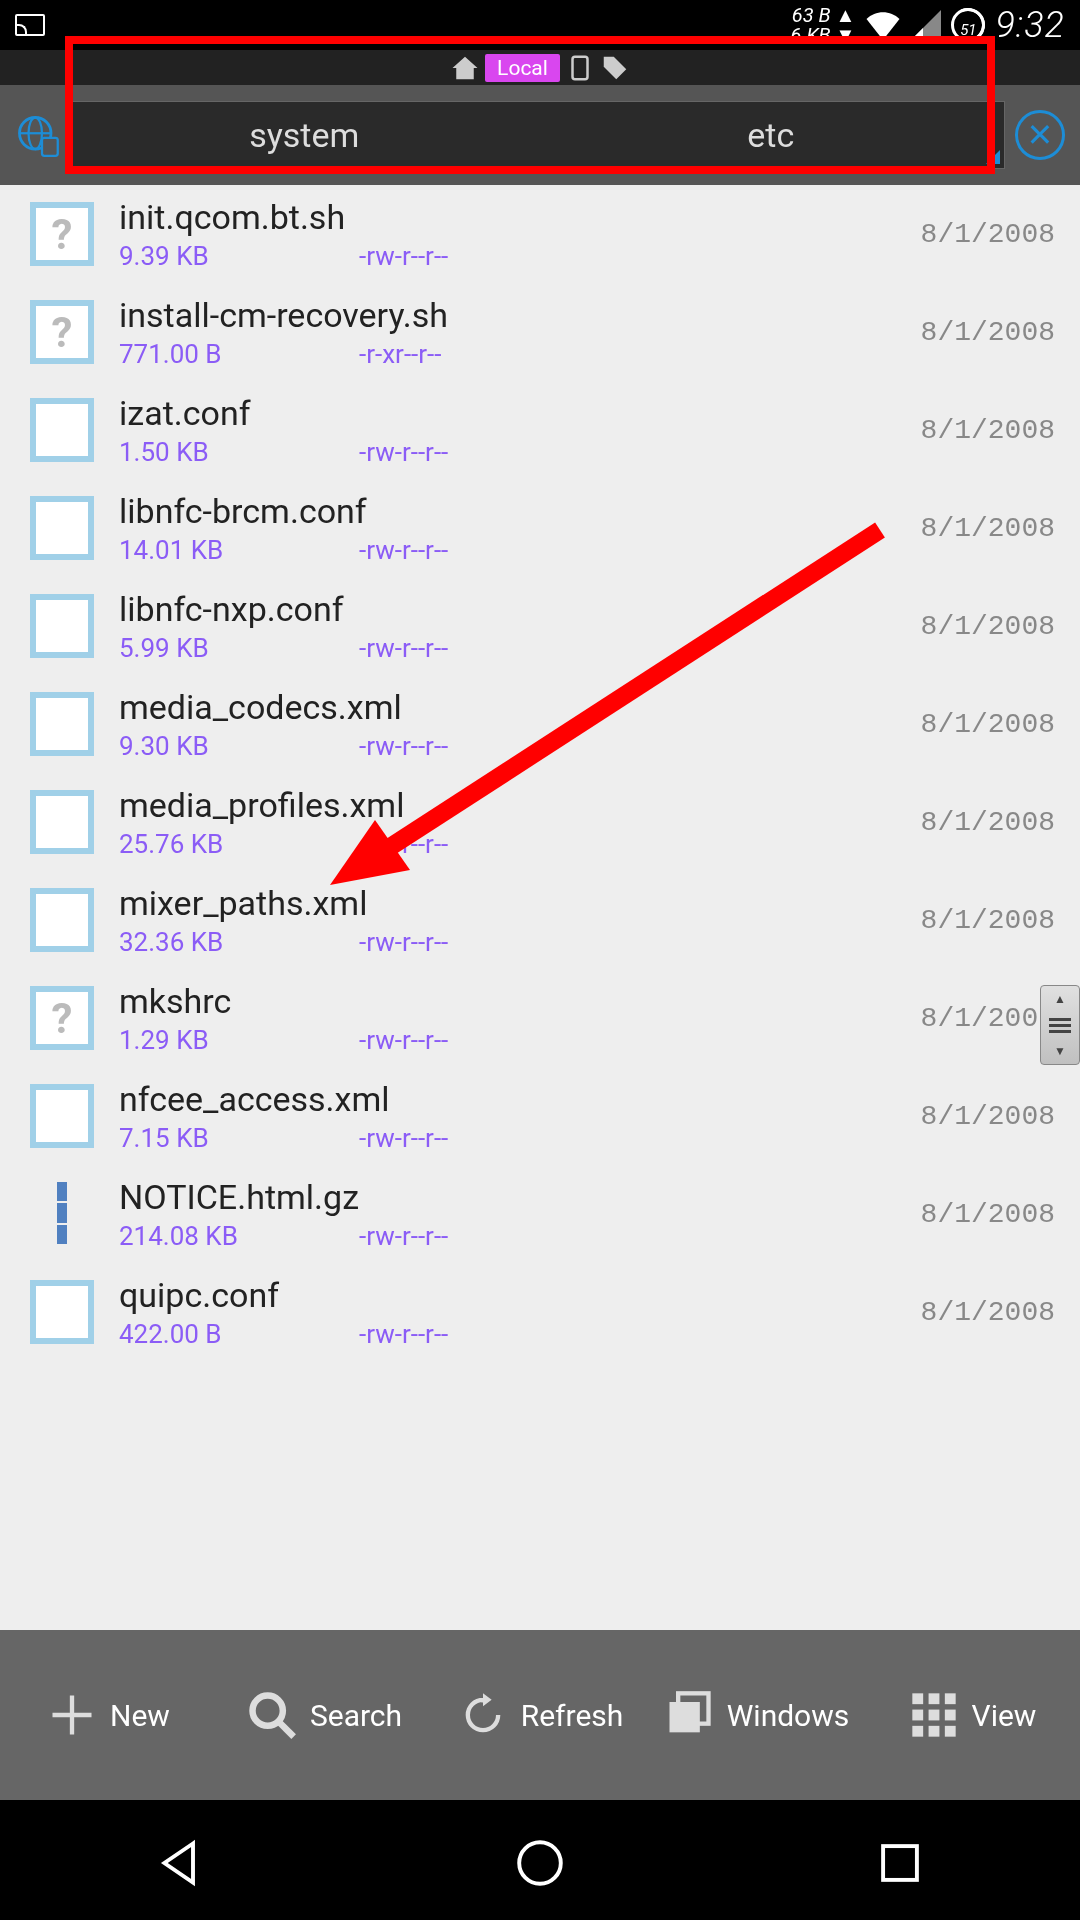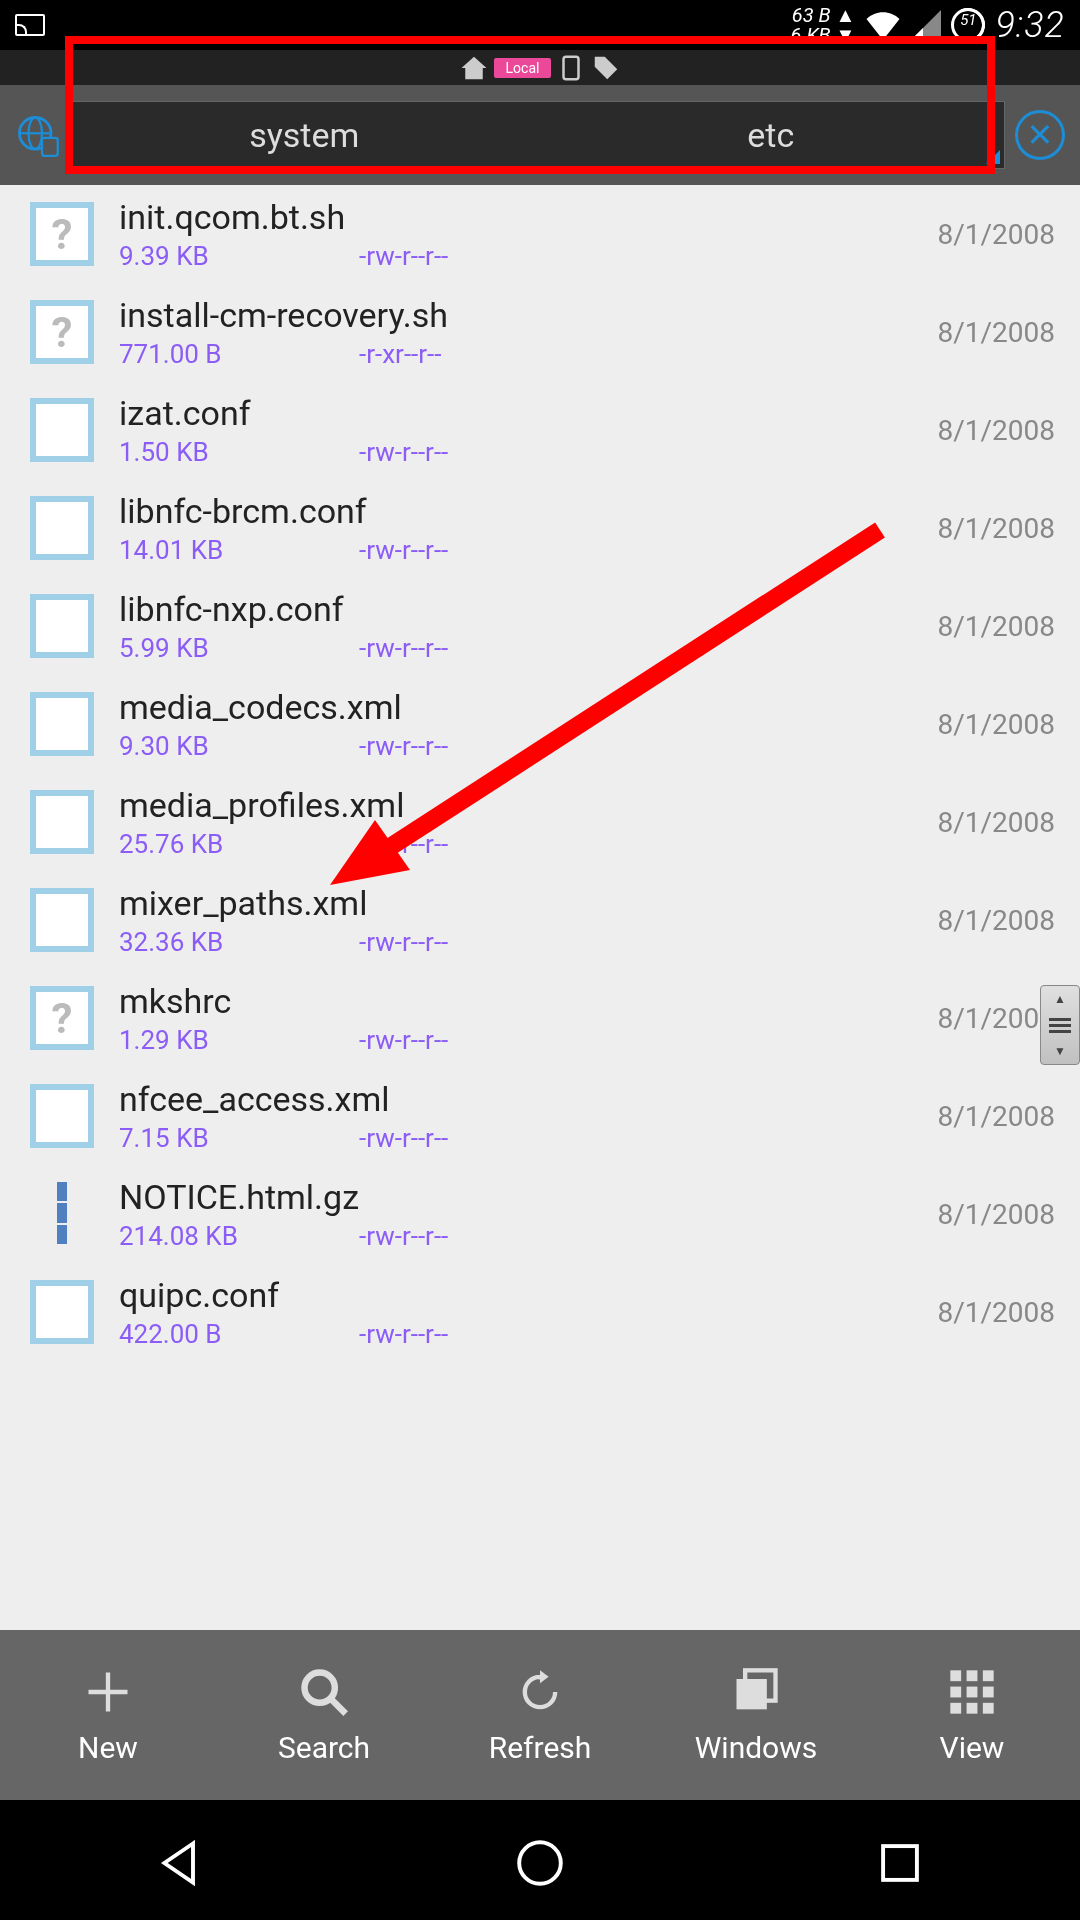--- a/index.html
+++ b/index.html
@@ -10,21 +10,21 @@
 .status-left { display: flex; align-items: center; }
 .cast-icon { width: 30px; height: 22px; border: 2px solid #fff; border-radius: 2px; position: relative; }
 .cast-icon::after { content: ''; position: absolute; bottom: -2px; left: -2px; width: 10px; height: 10px; border-right: 2px solid #fff; border-top: 2px solid #fff; border-radius: 0 8px 0 0; }
 .status-right { display: flex; align-items: center; gap: 10px; font-size: 26px; font-style: italic; }
 .net-stats { font-size: 20px; line-height: 1; text-align: right; }
 .clock { font-size: 36px; font-weight: 300; letter-spacing: 1px; }
 
 
 .tabs-row { height: 35px; background: #222; display: flex; justify-content: center; align-items: center; gap: 5px; position: relative; }
 .tab-icon { width: 30px; height: 30px; }
-.tab-local { background: #ec4899; color: #fff; padding: 2px 12px; font-size: 14px; border-radius: 2px; }
+.tab-local { background: #d946ef; color: #fff; padding: 2px 12px; font-size: 21px; border-radius: 2px; }
 
 
 .breadcrumb-bar { height: 100px; background: #555; display: flex; align-items: center; padding: 0 15px; gap: 10px; position: relative; }
 .breadcrumb-globe { width: 45px; height: 45px; }
 .breadcrumb-globe svg { width: 100%; height: 100%; }
 .breadcrumb-path { flex: 1; display: flex; background: #2a2a2a; height: 68px; border: 1px solid #666; position: relative; }
 .crumb { flex: 1; display: flex; align-items: center; justify-content: center; color: #ddd; font-size: 34px; position: relative; }
 .crumb:first-child::after { content: ''; position: absolute; right: -18px; top: 0; bottom: 0; width: 36px; background: linear-gradient(135deg, #2a2a2a 49%, transparent 51%), linear-gradient(45deg, #2a2a2a 49%, transparent 51%); background-size: 36px 34px; background-position: 0 0, 0 34px; background-repeat: no-repeat; z-index: 2; }
 .crumb-last::before { content:''; position:absolute; right:4px; bottom:4px; width:0; height:0; border-left:14px solid transparent; border-bottom:14px solid #1d8dd6; }
 .close-btn { width: 50px; height: 50px; border: 3px solid #1d8dd6; border-radius: 50%; display: flex; align-items: center; justify-content: center; color: #1d8dd6; font-size: 32px; }
@@ -38,32 +38,32 @@
 .icon-unknown span { color:#bbb; font-size:42px; font-weight:bold; }
 .icon-text { background: #fff; border: 6px solid #a0d0e8; padding: 6px; display:flex; flex-direction:column; gap:3px; }
 .icon-text div { height:3px; background:#bbb; }
 .icon-archive { display:flex; flex-direction:column; }
 .icon-archive .book { height:20px; background:#d04040; border-left:10px solid #5080c0; margin-bottom:2px; }
 .file-info { flex: 1; display: flex; flex-direction: column; }
 .file-name { font-size: 34px; color: #222; }
 .file-meta { display: flex; font-size: 26px; color: #8b5cf6; margin-top: 4px; }
 .file-size { width: 240px; }
 .file-perms { flex: 1; }
-.file-date { font-size: 28px; color: #888; }
+.file-date { font-size: 28px; color: #888; font-family: Liberation Mono, monospace; }
 .scroll-handle { position: absolute; right: 0; top: 800px; width: 40px; height: 80px; background: linear-gradient(#e0e0e0,#c0c0c0); border:1px solid #888; border-radius:4px; display:flex; flex-direction:column; align-items:center; justify-content:space-between; padding:6px 0; }
 .scroll-handle::before { content:'▲'; font-size:12px; color:#444; }
 .scroll-handle::after { content:'▼'; font-size:12px; color:#444; }
 .scroll-lines { width:22px; height:3px; background:#444; box-shadow:0 6px 0 #444, 0 -6px 0 #444; }
 
 
 .arrow { position: absolute; z-index: 60; pointer-events: none; }
 
 
 .toolbar { height: 170px; background: #666; display: flex; }
-.tool-btn { flex: 1; display: flex; flex-direction: column; align-items: center; justify-content: center; gap: 12px; color: #fff; font-size: 30px; }
+.tool-btn { flex: 1; display: flex; align-items: center; justify-content: center; gap: 12px; color: #fff; font-size: 30px; }
 .tool-btn svg { width: 52px; height: 52px; fill: #ddd; }
 
 
 .nav-bar { height: 130px; background: #000; display: flex; align-items: center; justify-content: space-around; }
 .nav-btn svg { width: 52px; height: 52px; stroke: #fff; stroke-width: 3; fill: none; }
 </style>
 </head>
 <body>
 
 <div class="status-bar">
@@ -75,21 +75,21 @@
       <div><span>63 B</span> ▲</div>
       <div><span>6 KB</span> ▼</div>
     </div>
     <svg width="36" height="30" viewBox="0 0 24 20">
         <path fill="#fff" d="M12 20L1 6C7 0 17 0 23 6z"></path>
       </svg>
     <svg width="30" height="30" viewBox="0 0 20 20">
         <path fill="#888" d="M0 20L20 0v20z"></path>
         <path fill="#fff" d="M0 20L8 12v8z"></path>
       </svg>
-    <div style="width:34px;height:34px;border:3px solid #fff;border-radius:50%;display:flex;align-items:flex-start;justify-content:center;font-size:16px;position:relative;">
+    <div style="width:34px;height:34px;border:3px solid #fff;border-radius:50%;display:flex;align-items:flex-end;justify-content:center;font-size:16px;position:relative;">
       <span style="font-size:15px">51</span>
       <div style="position:absolute;inset:-3px;border:3px solid transparent;border-top-color:#fff;border-right-color:#fff;border-radius:50%;transform:rotate(20deg)"></div>
     </div>
     <div class="clock">9:32</div>
   </div>
 </div>
 
 <div class="tabs-row">
   <svg class="tab-icon" viewBox="0 0 24 24">
       <path fill="#ccc" d="M12 3l10 9h-3v9H5v-9H2z"></path>

